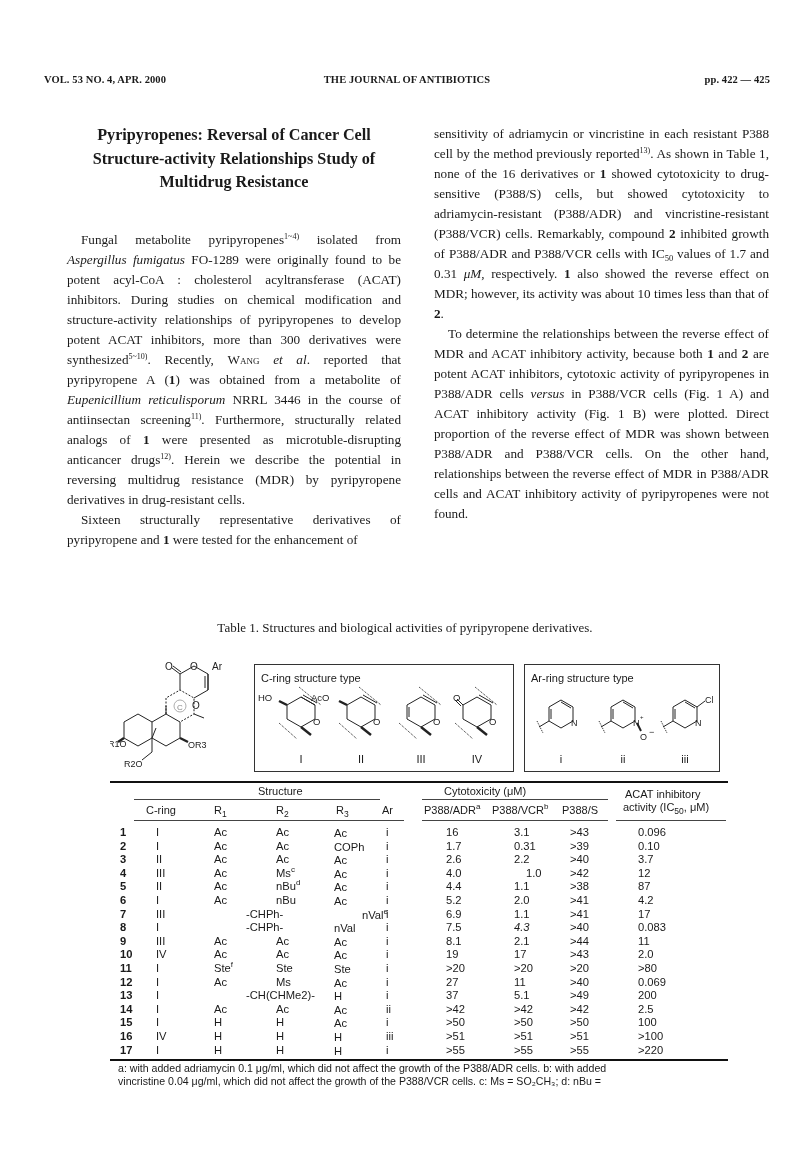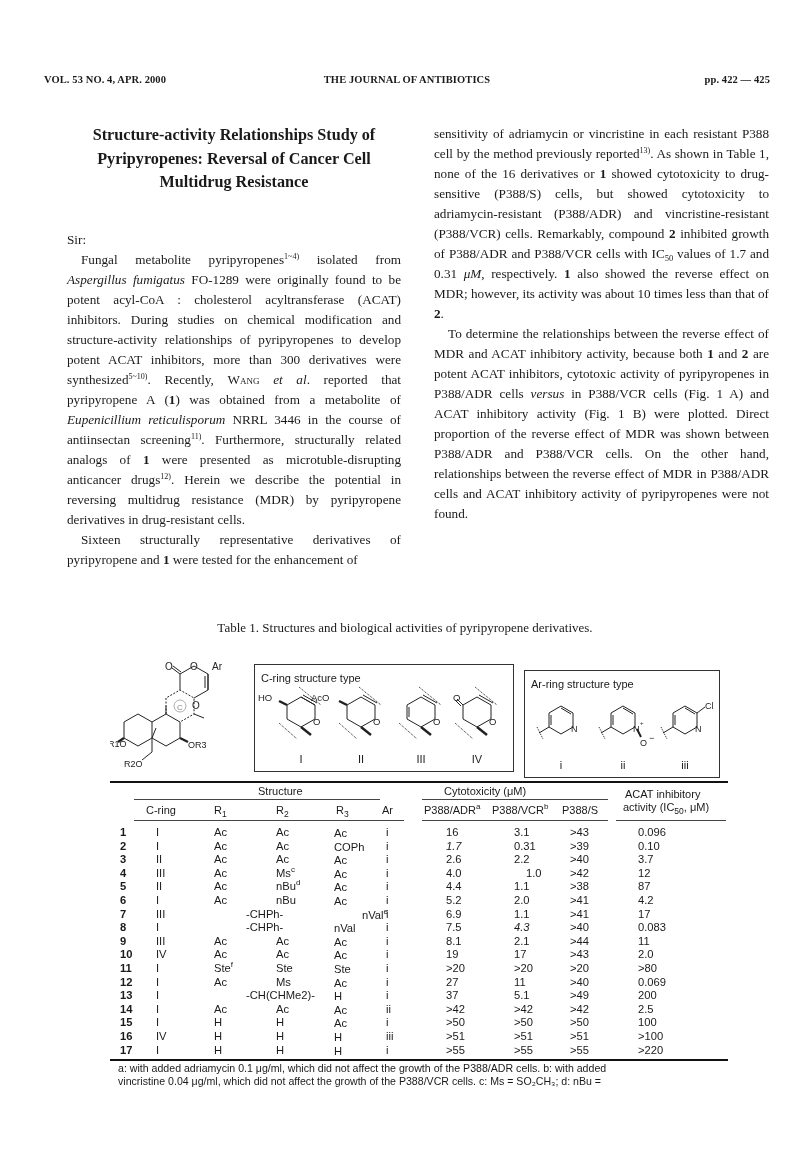--- a/index.html
+++ b/index.html
@@ -48,25 +48,24 @@
 <body>
 
 <div class="run-head serif">
   <span class="l">VOL. 53 NO. 4, APR. 2000</span>
   <span class="c">THE JOURNAL OF ANTIBIOTICS</span>
   <span class="r">pp. 422 — 425</span>
 </div>
 
 <div class="col col-left serif">
   <div class="title">
+    <div>Pyripyropenes: Reversal of Cancer Cell</div>
     <div>Structure-activity Relationships Study of</div>
-    <div>Pyripyropenes: Reversal of Cancer Cell</div>
     <div>Multidrug Resistance</div>
   </div>
-  <p class="p noind sir">Sir:</p>
   <p class="p"><span>Fungal metabolite pyripyropenes</span><sup>1~4)</sup><span> isolated from </span><i>Aspergillus fumigatus</i><span> FO-1289 were originally found to be potent acyl-CoA : cholesterol acyltransferase (ACAT) inhibitors. During studies on chemical modification and structure-activity relationships of pyripyropenes to develop potent ACAT inhibitors, more than 300 derivatives were synthesized</span><sup>5~10)</sup><span>. Recently, </span><span class="sc">Wang</span> <i>et al</i><span>. reported that pyripyropene A (</span><b>1</b><span>) was obtained from a metabolite of </span><i>Eupenicillium reticulisporum</i><span> NRRL 3446 in the course of antiinsectan screening</span><sup>11)</sup><span>. Furthermore, structurally related analogs of </span><b>1</b><span> were presented as microtuble-disrupting anticancer drugs</span><sup>12)</sup><span>. Herein we describe the potential in reversing multidrug resistance (MDR) by pyripyropene derivatives in drug-resistant cells.</span></p>
   <p class="p"><span>Sixteen structurally representative derivatives of pyripyropene and </span><b>1</b><span> were tested for the enhancement of</span></p>
 </div>
 
 <div class="col col-right serif">
   <p class="p noind"><span>sensitivity of adriamycin or vincristine in each resistant P388 cell by the method previously reported</span><sup>13)</sup><span>. As shown in Table 1, none of the 16 derivatives or </span><b>1</b><span> showed cytotoxicity to drug-sensitive (P388/S) cells, but showed cytotoxicity to adriamycin-resistant (P388/ADR) and vincristine-resistant (P388/VCR) cells. Remarkably, compound </span><b>2</b><span> inhibited growth of P388/ADR and P388/VCR cells with IC</span><sub>50</sub><span> values of 1.7 and 0.31 </span><i>μM</i><span>, respectively. </span><b>1</b><span> also showed the reverse effect on MDR; however, its activity was about 10 times less than that of </span><b>2</b><span>.</span></p>
   <p class="p"><span>To determine the relationships between the reverse effect of MDR and ACAT inhibitory activity, because both </span><b>1</b><span> and </span><b>2</b><span> are potent ACAT inhibitors, cytotoxic activity of pyripyropenes in P388/ADR cells </span><i>versus</i><span> in P388/VCR cells (Fig. 1 A) and ACAT inhibitory activity (Fig. 1 B) were plotted. Direct proportion of the reverse effect of MDR was shown between P388/ADR and P388/VCR cells. On the other hand, relationships between the reverse effect of MDR in P388/ADR cells and ACAT inhibitory activity of pyripyropenes were not found.</span></p>
 </div>
 
 <div class="tcap serif">Table 1.    Structures and biological activities of pyripyropene derivatives.</div>
@@ -160,21 +159,21 @@
         <text x="178" y="42">O</text>
         <text x="234" y="42">O</text>
       </g>
     </svg>
     <div class="struct-label" style="left:31px;top:88px">I</div>
     <div class="struct-label" style="left:91px;top:88px">II</div>
     <div class="struct-label" style="left:151px;top:88px">III</div>
     <div class="struct-label" style="left:207px;top:88px">IV</div>
   </div>
 
-  <div class="box" style="left:414px;top:4px;width:194px;height:106px;margin-top:6px;">
+  <div class="box" style="left:414px;top:4px;width:194px;height:106px;">
     <div class="box-title">Ar-ring structure type</div>
     <svg width="194" height="80" style="position:absolute;left:0;top:18px" viewBox="0 0 194 80">
       <g stroke="#222" stroke-width="1" fill="none">
         <g transform="translate(10,10)">
           <path d="M14 14 L26 7 L38 14 L38 28 L26 35 L14 28 Z"></path>
           <line x1="16" y1="16" x2="16" y2="26"></line>
             <line x1="26" y1="9" x2="36" y2="15"></line>
           <line x1="14" y1="28" x2="4" y2="34"></line>
           <line x1="2" y1="28" x2="8" y2="40" stroke-dasharray="1,1"></line>
         </g>
@@ -250,21 +249,21 @@
         <span class="cell" style="left: 528px;"><span>0.096</span></span>
       </div>
       <div class="row" style="top: 63.6px;">
         <span class="cell num" style="left: 10px;"><span>2</span></span>
         <span class="cell" style="left: 46px;"><span>I</span></span>
         <span class="cell" style="left: 104px;"><span>Ac</span><sup></sup></span>
         <span class="cell" style="left: 166px;"><span>Ac</span><sup></sup></span>
         <span class="cell" style="left: 136px;"><span></span></span>
         <span class="cell" style="left: 224px; top: 1px;"><span>COPh</span><sup></sup></span>
         <span class="cell" style="left: 276px;"><span>i</span></span>
-        <span class="cell" style="left: 336px; font-style: italic;"><span>1.7</span></span>
+        <span class="cell" style="left: 336px;"><span>1.7</span></span>
         <span class="cell" style="left: 404px;"><span>0.31</span></span>
         <span class="cell" style="left: 460px;"><span>&gt;39</span></span>
         <span class="cell" style="left: 528px;"><span>0.10</span></span>
       </div>
       <div class="row" style="top: 77.2px;">
         <span class="cell num" style="left: 10px;"><span>3</span></span>
         <span class="cell" style="left: 46px;"><span>II</span></span>
         <span class="cell" style="left: 104px;"><span>Ac</span><sup></sup></span>
         <span class="cell" style="left: 166px;"><span>Ac</span><sup></sup></span>
         <span class="cell" style="left: 136px;"><span></span></span>

